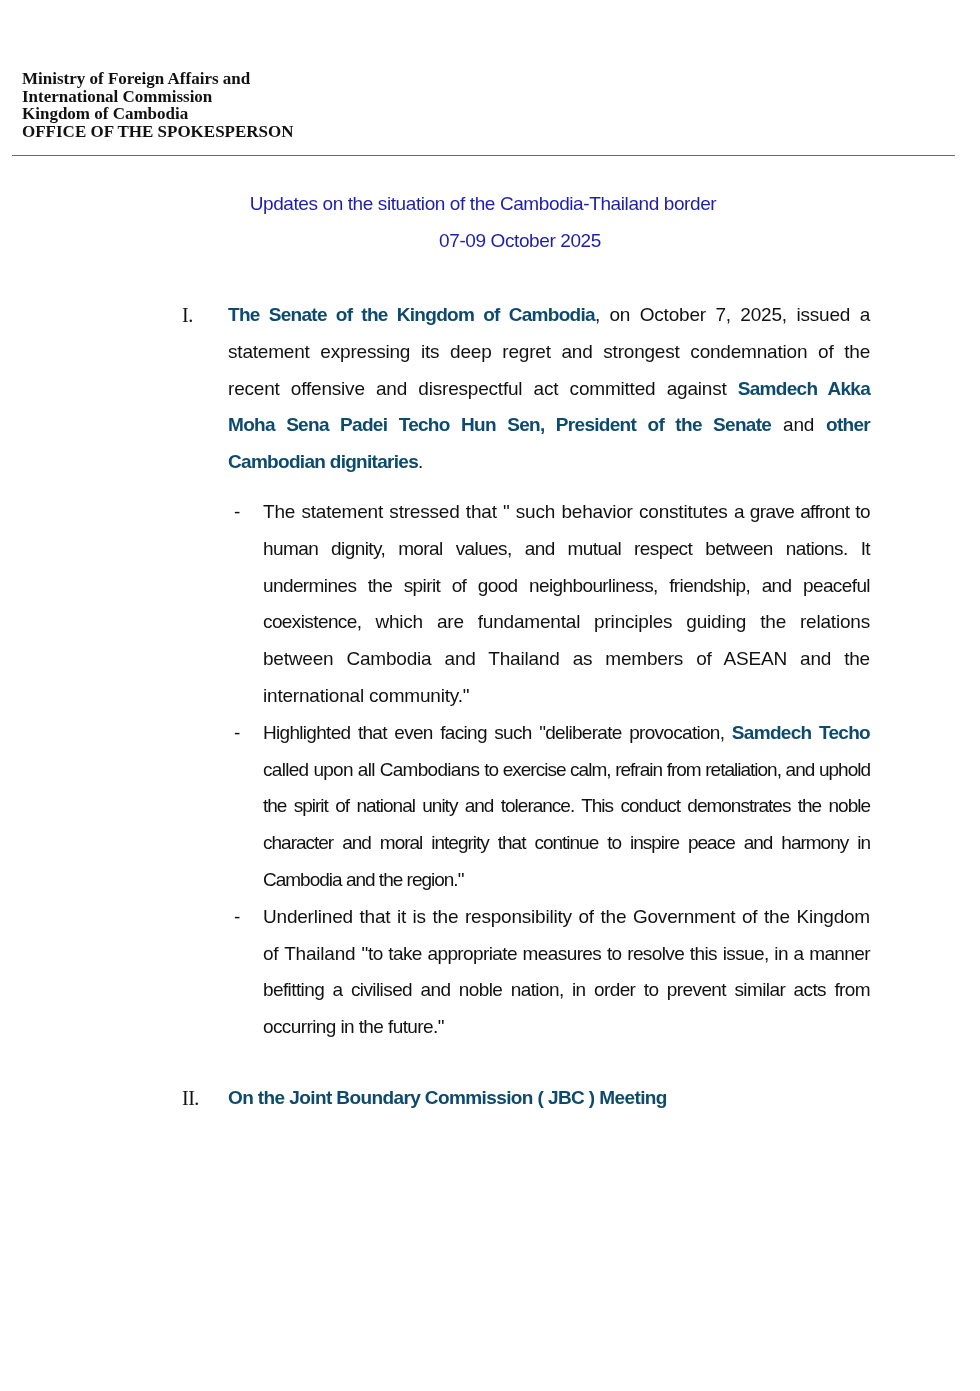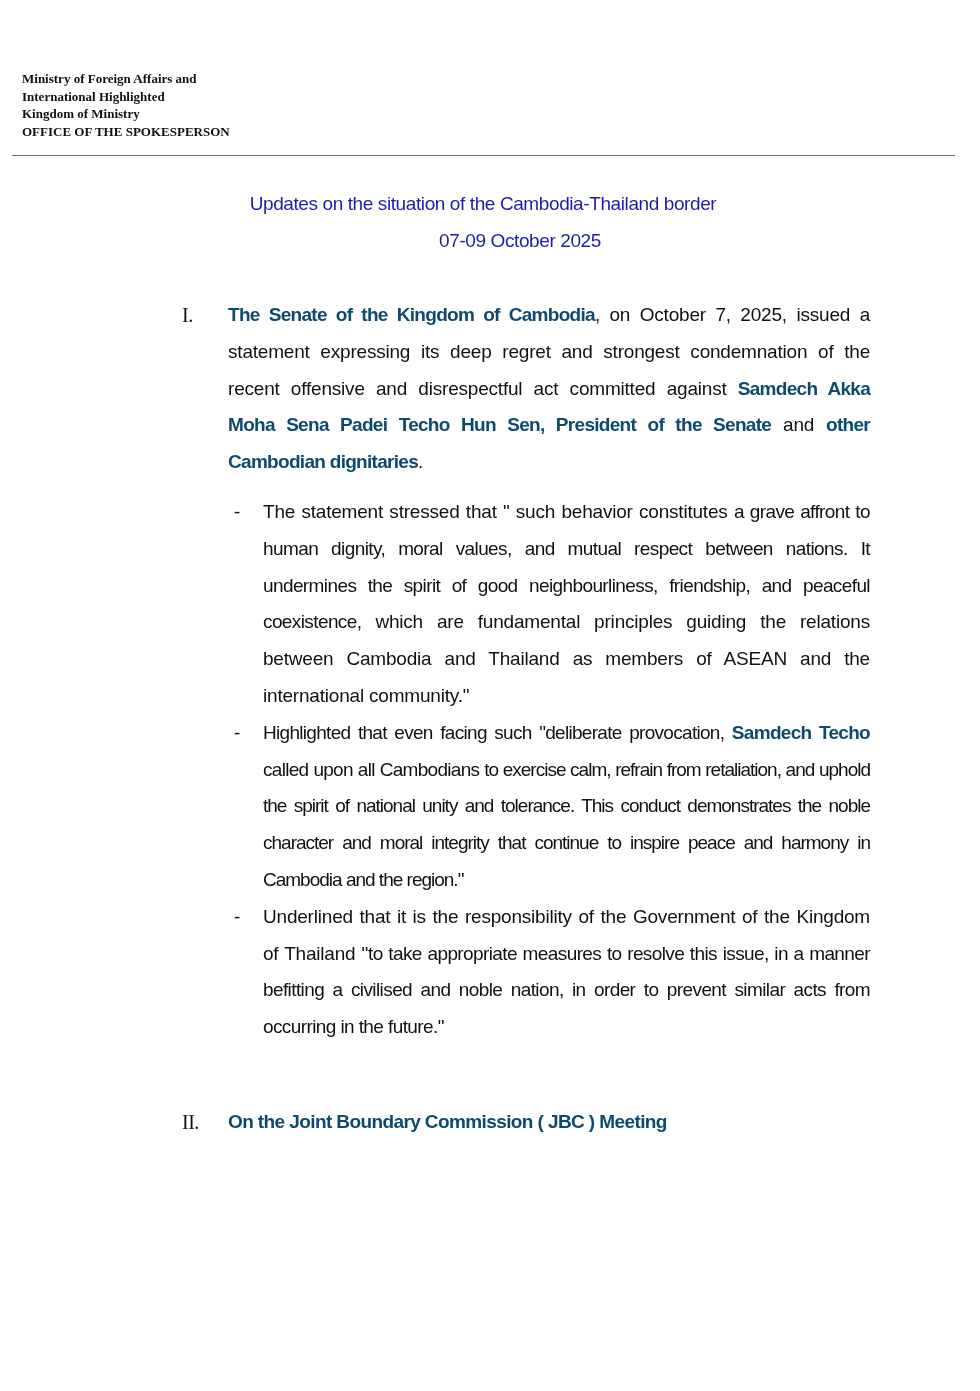--- a/index.html
+++ b/index.html
@@ -14,21 +14,21 @@
       overflow: hidden;
       color: #111111;
       font-family: "Liberation Sans", sans-serif;
     }
     .letterhead {
       position: absolute;
       left: 22px;
       top: 70px;
       font-family: "Liberation Serif", serif;
       font-weight: bold;
-      font-size: 13px;
+      font-size: 17px;
       line-height: 17.5px;
       color: #111;
     }
     .letterhead div { white-space: nowrap; }
     .divider {
       position: absolute;
       left: 12px;
       top: 155px;
       width: 943px;
       height: 0;
@@ -91,22 +91,22 @@
     .section-heading {
       margin-left: 46px;
       letter-spacing: -0.6px;
     }
   </style>
 </head>
 <body>
 
 <div class="letterhead">
   <div>Ministry of Foreign Affairs and</div>
-  <div>International Highlighted</div>
-  <div>Kingdom of Ministry</div>
+  <div>International Commission</div>
+  <div>Kingdom of Cambodia</div>
   <div>OFFICE OF THE SPOKESPERSON</div>
 </div>
 
 <div class="divider"></div>
 
 <div class="doc-title title-line1">Updates on the situation of the Cambodia-Thailand border</div>
 <div class="doc-title title-line2">07-09 October 2025</div>
 
 <div class="section" style="top:297px;">
   <div class="section-num">I.</div>
@@ -121,16 +121,16 @@
   <div class="bullet tight">
     <span class="bullet-dash">-</span>
     <span>Highlighted that even facing such "deliberate provocation, </span><span class="b">Samdech Techo</span><span> called upon all Cambodians </span><span class="it" style="letter-spacing:-1px;">to exercise calm, refrain from retaliation, and uphold the spirit of national unity and tolerance. This conduct demonstrates the noble character and moral integrity that continue to inspire peace and harmony in Cambodia and the region.</span><span>"</span>
   </div>
   <div class="bullet">
     <span class="bullet-dash">-</span>
     <span>Underlined that it is the responsibility of the Government of the Kingdom of Thailand "</span><span class="it">to take appropriate measures to resolve this issue, in a manner befitting a civilised and noble nation, in order to prevent similar acts from occurring in the future.</span><span>"</span>
   </div>
 </div>
 
-<div class="section" style="top:1104px;">
+<div class="section" style="top:1080px;">
   <div class="section-num">II.</div>
   <div class="section-heading b">On the Joint Boundary Commission ( JBC ) Meeting</div>
 </div>
 
 </body></html>

